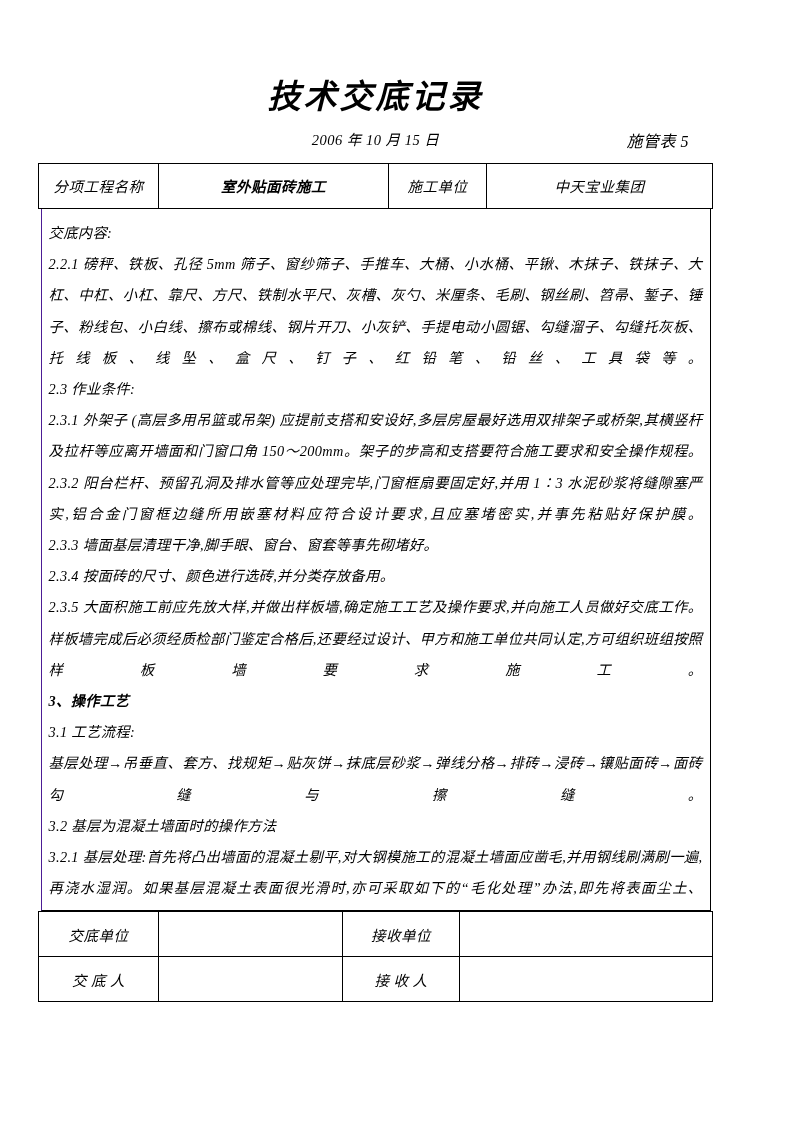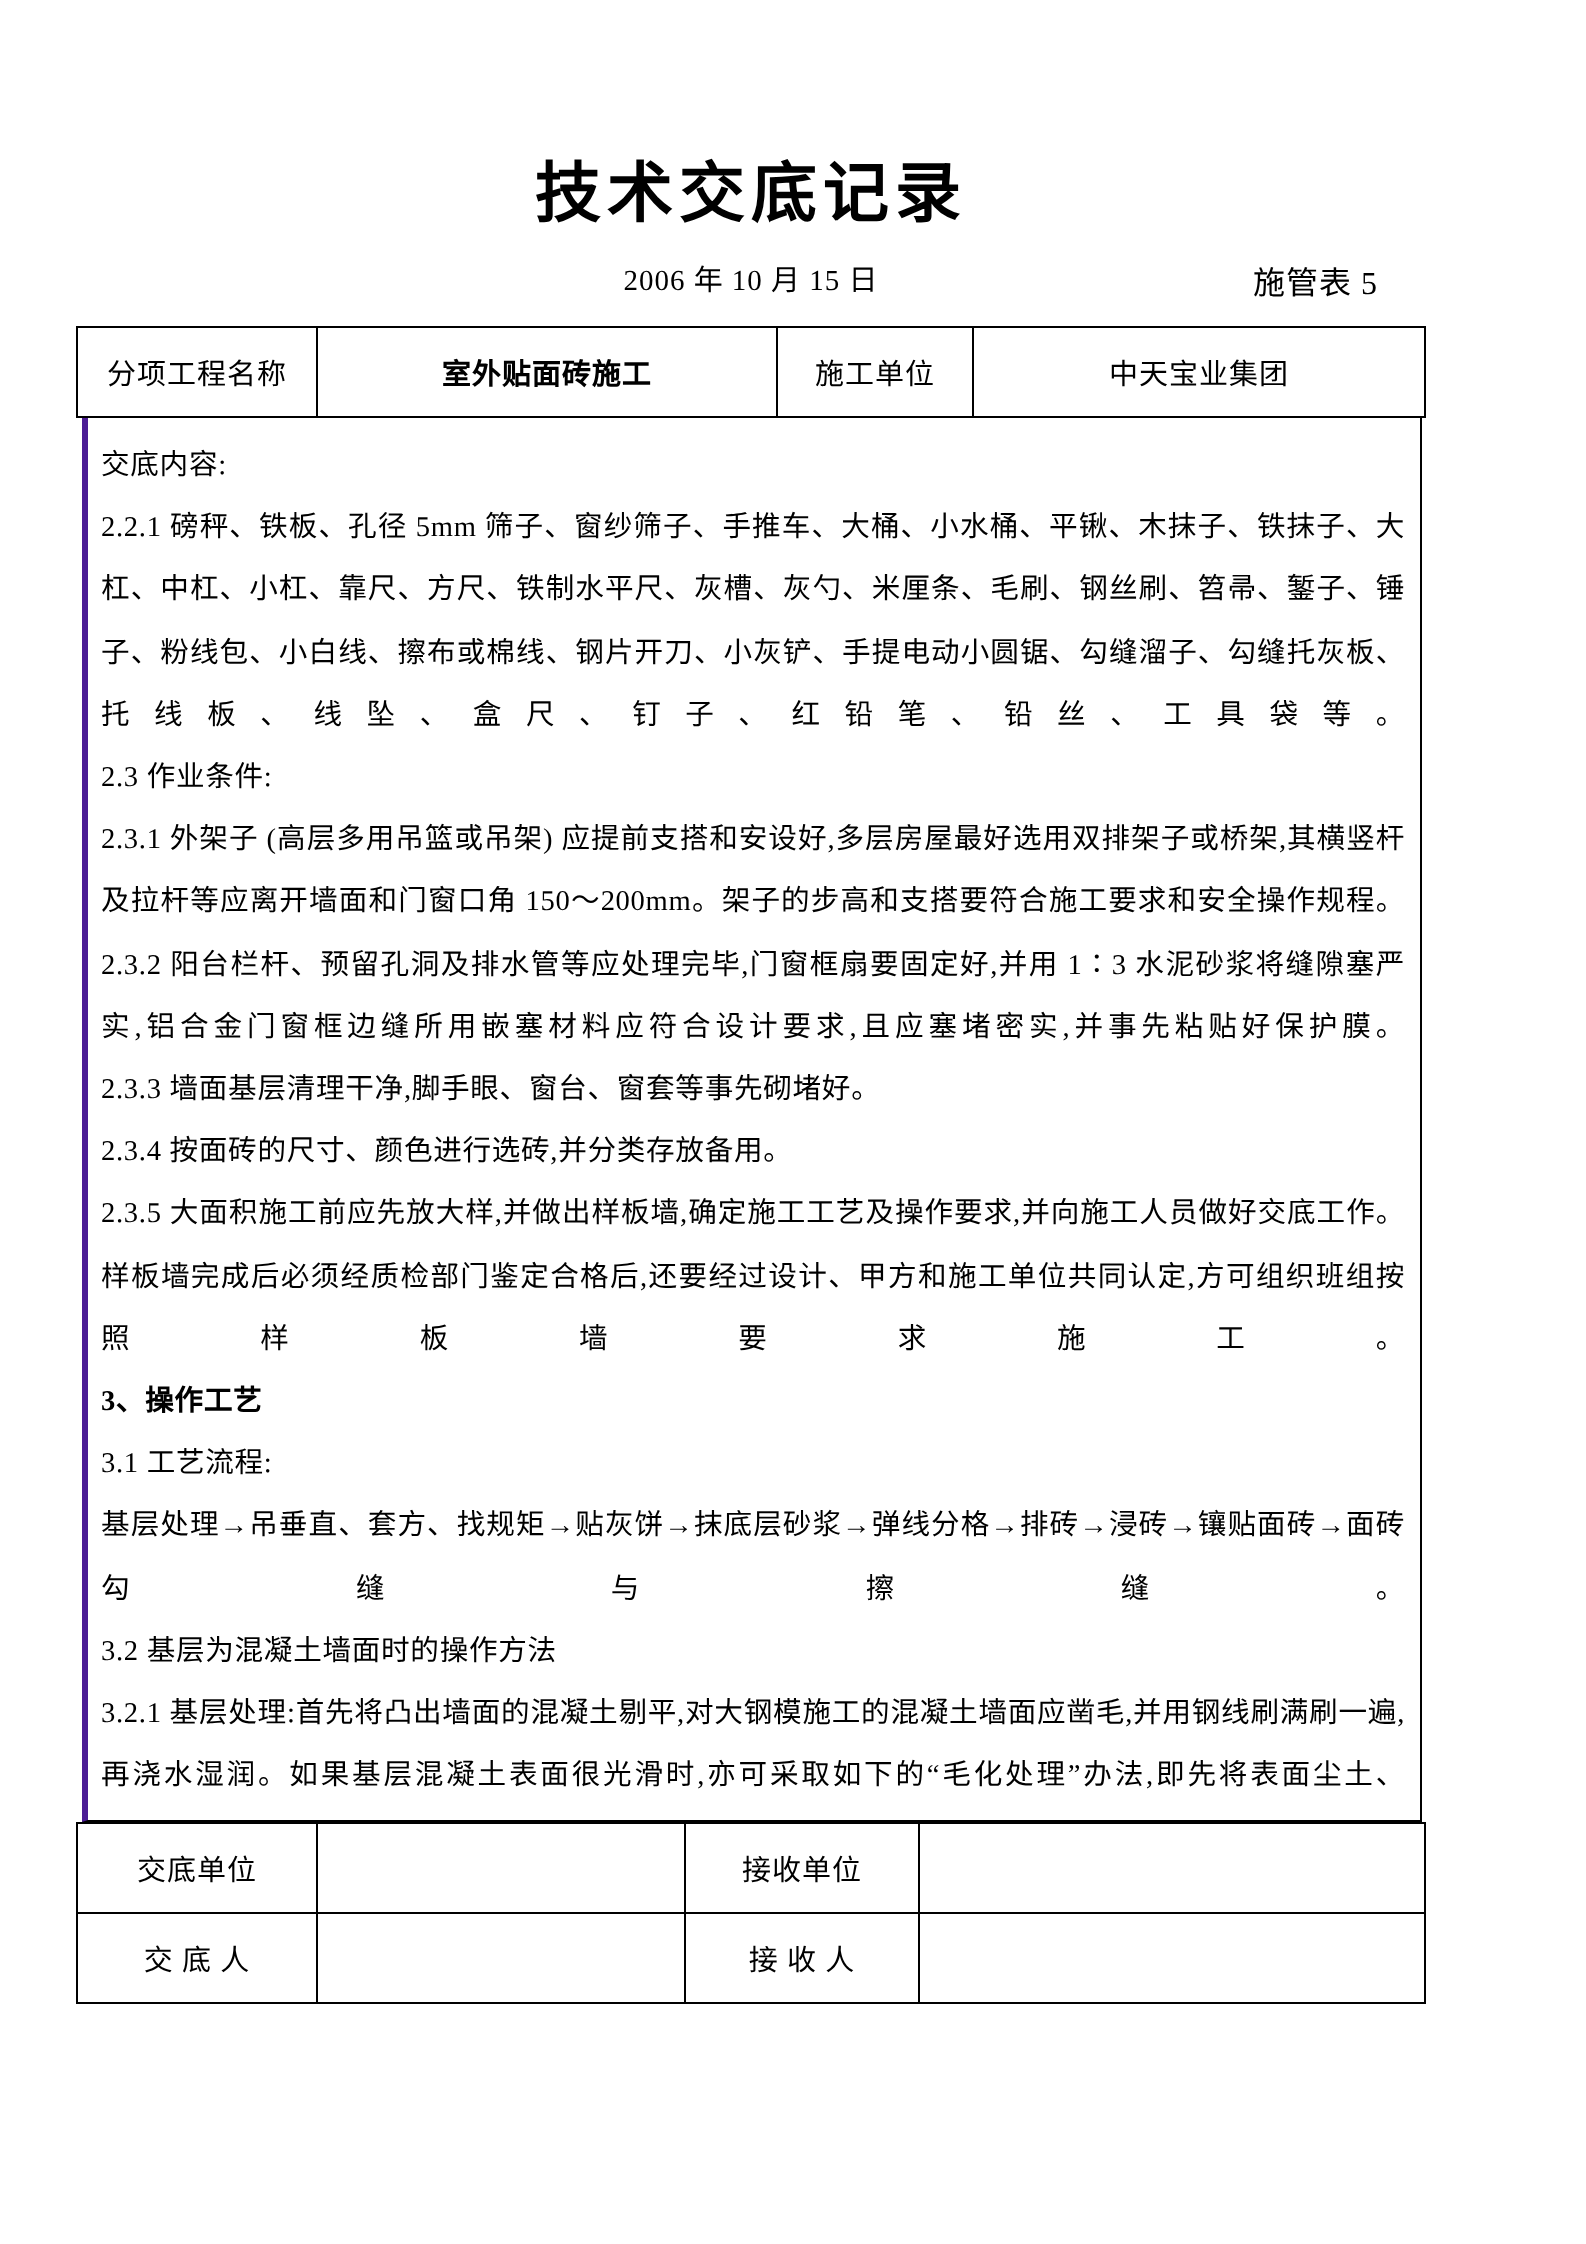--- a/index.html
+++ b/index.html
@@ -12,20 +12,21 @@
     height: 1122px;
     font-family: "Liberation Serif", "DejaVu Serif", serif;
     color: #000000;
     -webkit-font-smoothing: none;
   }
   .page {
     position: relative;
     width: 751px;
     height: 1122px;
     box-sizing: border-box;
+    font-style: italic;
   }
 
   
   .doc-title {
     text-align: center;
     font-family: "Liberation Sans", "DejaVu Sans", sans-serif;
     font-weight: bold;
     font-size: 33px;
     letter-spacing: 3px;
     margin: 0;
@@ -73,21 +74,21 @@
   .hdr-table td.c1 { width: 119px; }
   .hdr-table td.c2 { width: 229px; }
   .hdr-table td.c3 { width: 97px; }
   .hdr-table td.c4 { width: 225px; }
   td.bold-cell { font-weight: bold; }
 
   
   .body-box {
     width: 670px;
     margin: 0 auto;
-    border-left: 3px solid #4c1d95;
+    border-left: 1px solid #4c1d95;
     border-right: 1px solid #000000;
     border-bottom: 1px solid #000000;
     box-sizing: border-box;
     padding: 9px 7px 6px 7px;
   }
   .body-line {
     font-size: 14.3px;
     line-height: 31.2px;
     letter-spacing: 0.35px;
     text-align: justify;

